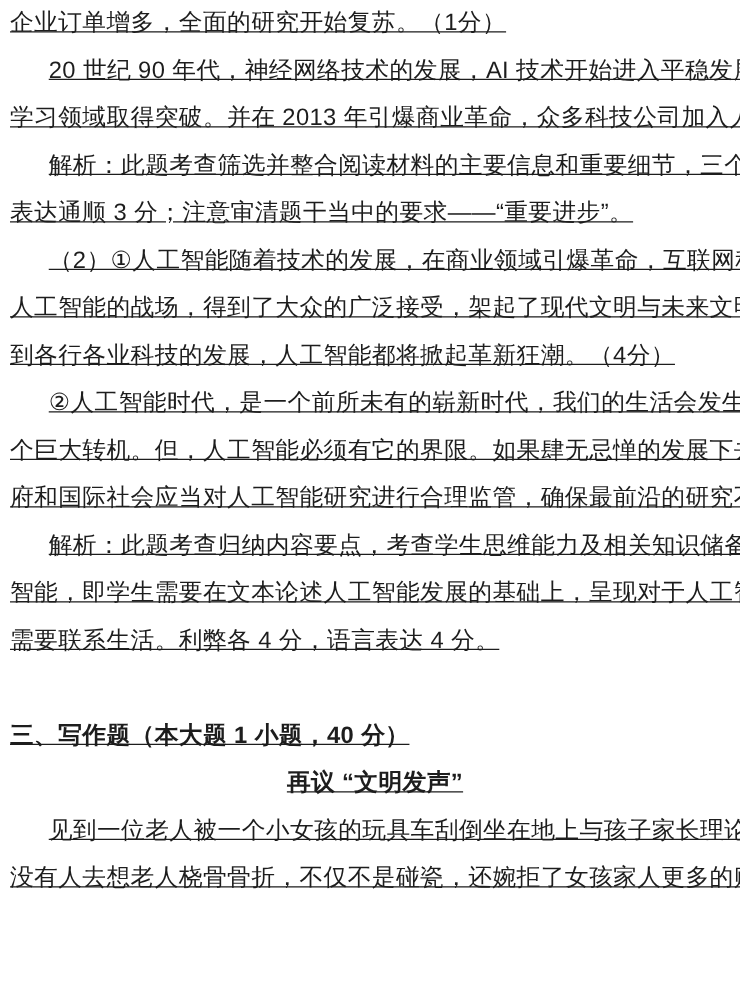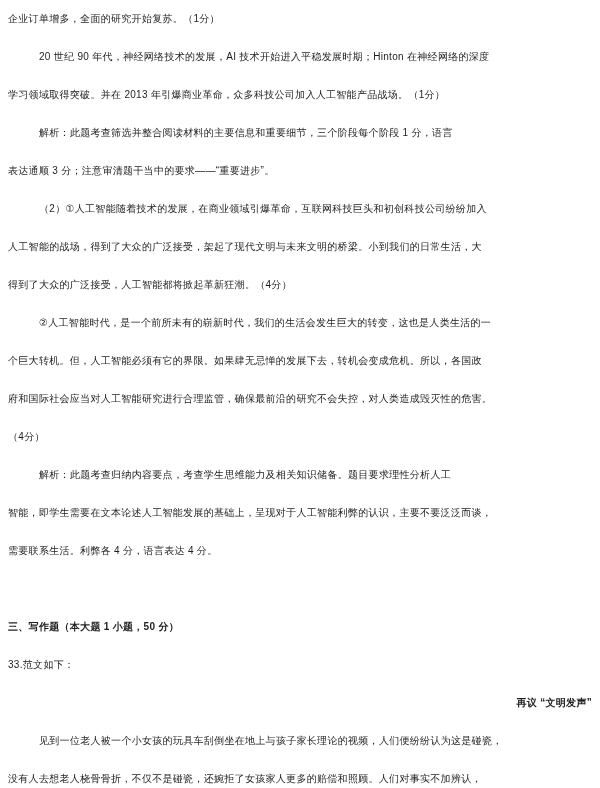--- a/index.html
+++ b/index.html
@@ -14,57 +14,56 @@
     background: #ffffff;
     box-sizing: border-box;
     padding: 0 8px;
     overflow: hidden;
     font-family: "Liberation Sans", "DejaVu Sans", sans-serif;
     color: #1d1d1d;
   }
   .line {
     height: 38px;
     line-height: 38px;
-    font-size: 10px;
+    font-size: 19px;
     white-space: nowrap;
     overflow: hidden;
     letter-spacing: 0.3px;
+    text-decoration: underline;
   }
   .line.indent {
     padding-left: 31px;
   }
   .line.bold {
     font-weight: 700;
   }
   .line.center {
-    text-align: right;
+    text-align: center;
     white-space: normal;
   }
   .spacer {
     height: 38px;
   }
 </style>
 </head>
 <body>
 
 <div class="page">
   <div class="line">企业订单增多，全面的研究开始复苏。（1分）</div>
   <div class="line indent">20 世纪 90 年代，神经网络技术的发展，AI 技术开始进入平稳发展时期；Hinton 在神经网络的深度</div>
   <div class="line">学习领域取得突破。并在 2013 年引爆商业革命，众多科技公司加入人工智能产品战场。（1分）</div>
   <div class="line indent">解析：此题考查筛选并整合阅读材料的主要信息和重要细节，三个阶段每个阶段 1 分，语言</div>
   <div class="line">表达通顺 3 分；注意审清题干当中的要求——“重要进步”。</div>
   <div class="line indent">（2）①人工智能随着技术的发展，在商业领域引爆革命，互联网科技巨头和初创科技公司纷纷加入</div>
   <div class="line">人工智能的战场，得到了大众的广泛接受，架起了现代文明与未来文明的桥梁。小到我们的日常生活，大</div>
-  <div class="line">得到了大众的广泛接受，人工智能都将掀起革新狂潮。（4分）</div>
+  <div class="line">到各行各业科技的发展，人工智能都将掀起革新狂潮。（4分）</div>
   <div class="line indent">②人工智能时代，是一个前所未有的崭新时代，我们的生活会发生巨大的转变，这也是人类生活的一</div>
   <div class="line">个巨大转机。但，人工智能必须有它的界限。如果肆无忌惮的发展下去，转机会变成危机。所以，各国政</div>
   <div class="line">府和国际社会应当对人工智能研究进行合理监管，确保最前沿的研究不会失控，对人类造成毁灭性的危害。</div>
-  <div class="line">（4分）</div>
   <div class="line indent">解析：此题考查归纳内容要点，考查学生思维能力及相关知识储备。题目要求理性分析人工</div>
   <div class="line">智能，即学生需要在文本论述人工智能发展的基础上，呈现对于人工智能利弊的认识，主要不要泛泛而谈，</div>
   <div class="line">需要联系生活。利弊各 4 分，语言表达 4 分。</div>
   <div class="spacer"></div>
-  <div class="line bold">三、写作题（本大题 1 小题，50 分）</div>
-  <div class="line">33.范文如下：</div>
+  <div class="line bold">三、写作题（本大题 1 小题，40 分）</div>
   <div class="line bold center">再议 “文明发声”</div>
   <div class="line indent">见到一位老人被一个小女孩的玩具车刮倒坐在地上与孩子家长理论的视频，人们便纷纷认为这是碰瓷，</div>
   <div class="line">没有人去想老人桡骨骨折，不仅不是碰瓷，还婉拒了女孩家人更多的赔偿和照顾。人们对事实不加辨认，</div>
 </div>
 
 </body></html>

